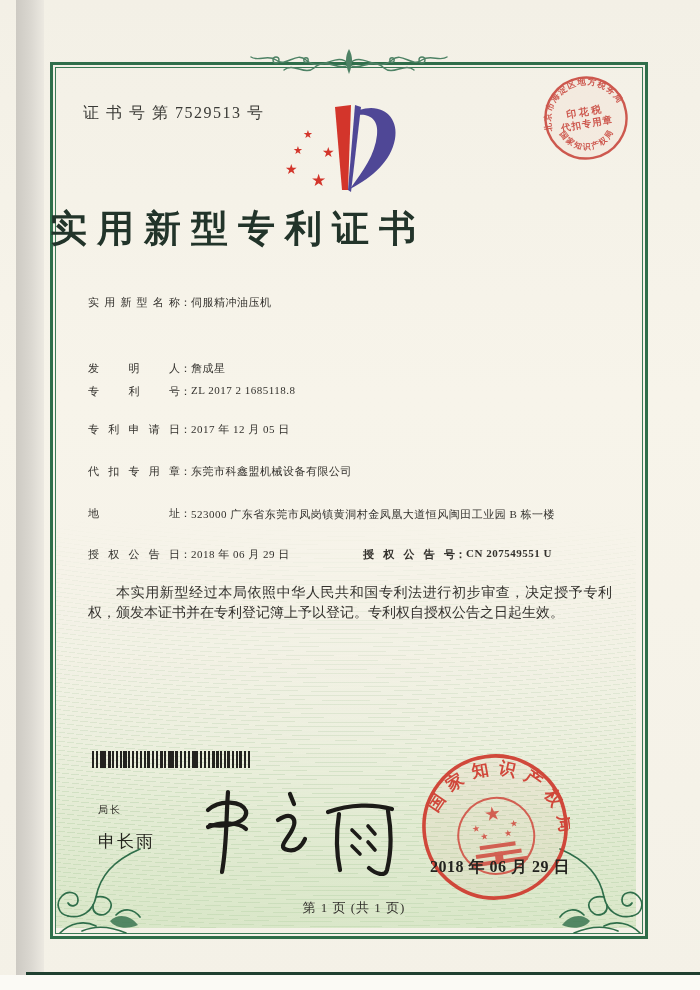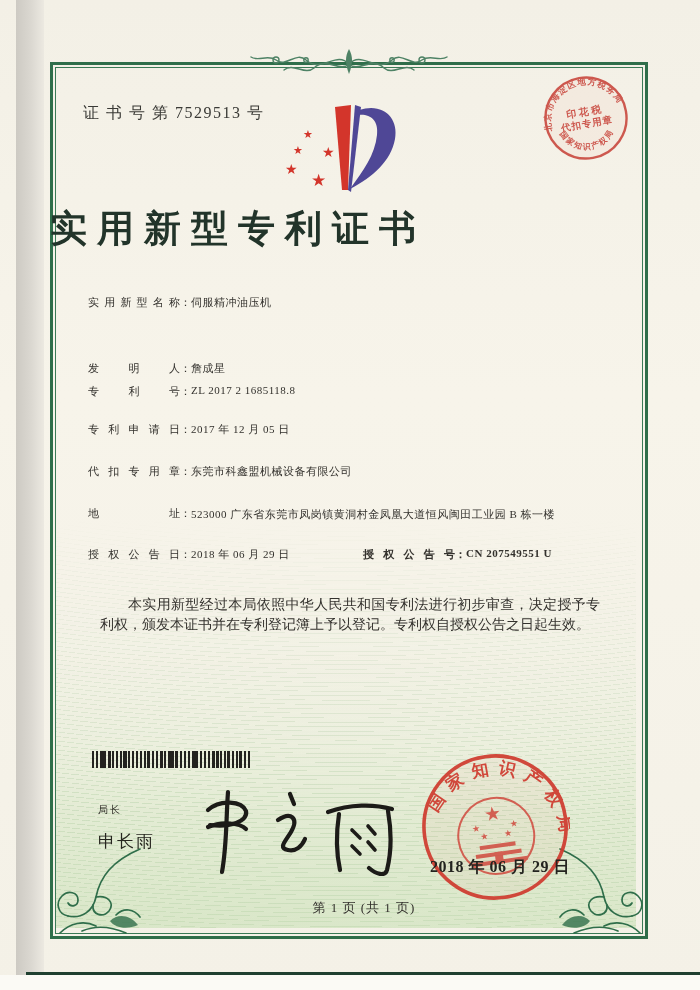--- a/index.html
+++ b/index.html
@@ -30,38 +30,38 @@
   .title{left:50px;top:204px;width:592px;font-size:37px;font-weight:600;
     letter-spacing:10px;color:#22342a;z-index:3;}
   .row{position:absolute;left:88px;width:540px;font-size:11px;color:#33312d;z-index:3;}
   .flabel{display:inline-block;width:92px;text-align:justify;text-align-last:justify;vertical-align:top;}
   .colon{vertical-align:top;}
   .fvalue{vertical-align:top;letter-spacing:0.5px;}
   .addr-value{display:inline-block;width:428px;line-height:1.6;letter-spacing:0.5px;}
   .pair2{position:absolute;left:275px;top:0;white-space:nowrap;font-weight:bold;}
   .paras{left:88px;top:583px;width:524px;font-size:14px;line-height:19.8px;
     text-align:justify;color:#33312d;z-index:3;}
-  .paras p{margin:12px;text-indent:2em;}
+  .paras p{margin:0;text-indent:2em;}
   .barcode{left:92px;top:751px;width:160px;height:17px;z-index:3;
     background-image:
       repeating-linear-gradient(90deg,#23231f 0 2px,transparent 2px 4px),
       repeating-linear-gradient(90deg,transparent 0 5px,#23231f 5px 6px,transparent 6px 13px),
       repeating-linear-gradient(90deg,transparent 0 9px,#23231f 9px 12px,transparent 12px 23px);}
   .signer-title{left:98px;top:803px;font-size:10px;letter-spacing:2px;color:#26251f;z-index:3;}
   .signer-name{left:98px;top:830px;font-size:17px;letter-spacing:2px;color:#26251f;z-index:3;}
   .signature-svg{left:198px;top:786px;z-index:3;}
   .logo-svg{left:284px;top:102px;z-index:3;}
   .ornament-top{left:248px;top:46px;z-index:3;}
   .corner-bl{left:52px;top:845px;z-index:3;}
   .corner-br{left:556px;top:845px;z-index:3;transform:scaleX(-1);}
   .tax-stamp{left:542px;top:74px;z-index:5;opacity:0.88;}
   .office-seal{left:420px;top:752px;z-index:4;opacity:0.92;}
   .seal-date{left:430px;top:857px;font-size:16px;letter-spacing:0.5px;color:#23231f;
     font-weight:600;z-index:5;white-space:nowrap;}
-  .footer{left:68px;top:899px;width:592px;text-align:center;font-size:13px;
+  .footer{left:58px;top:899px;width:592px;text-align:center;font-size:13px;
     letter-spacing:1px;color:#33312d;z-index:3;}
 </style>
 </head>
 <body>
 
 <div class="abs scan-strip"></div>
 <div class="abs bottom-edge-line"></div>
 <div class="abs below-edge"></div>
 
 <div class="abs waves"></div>

